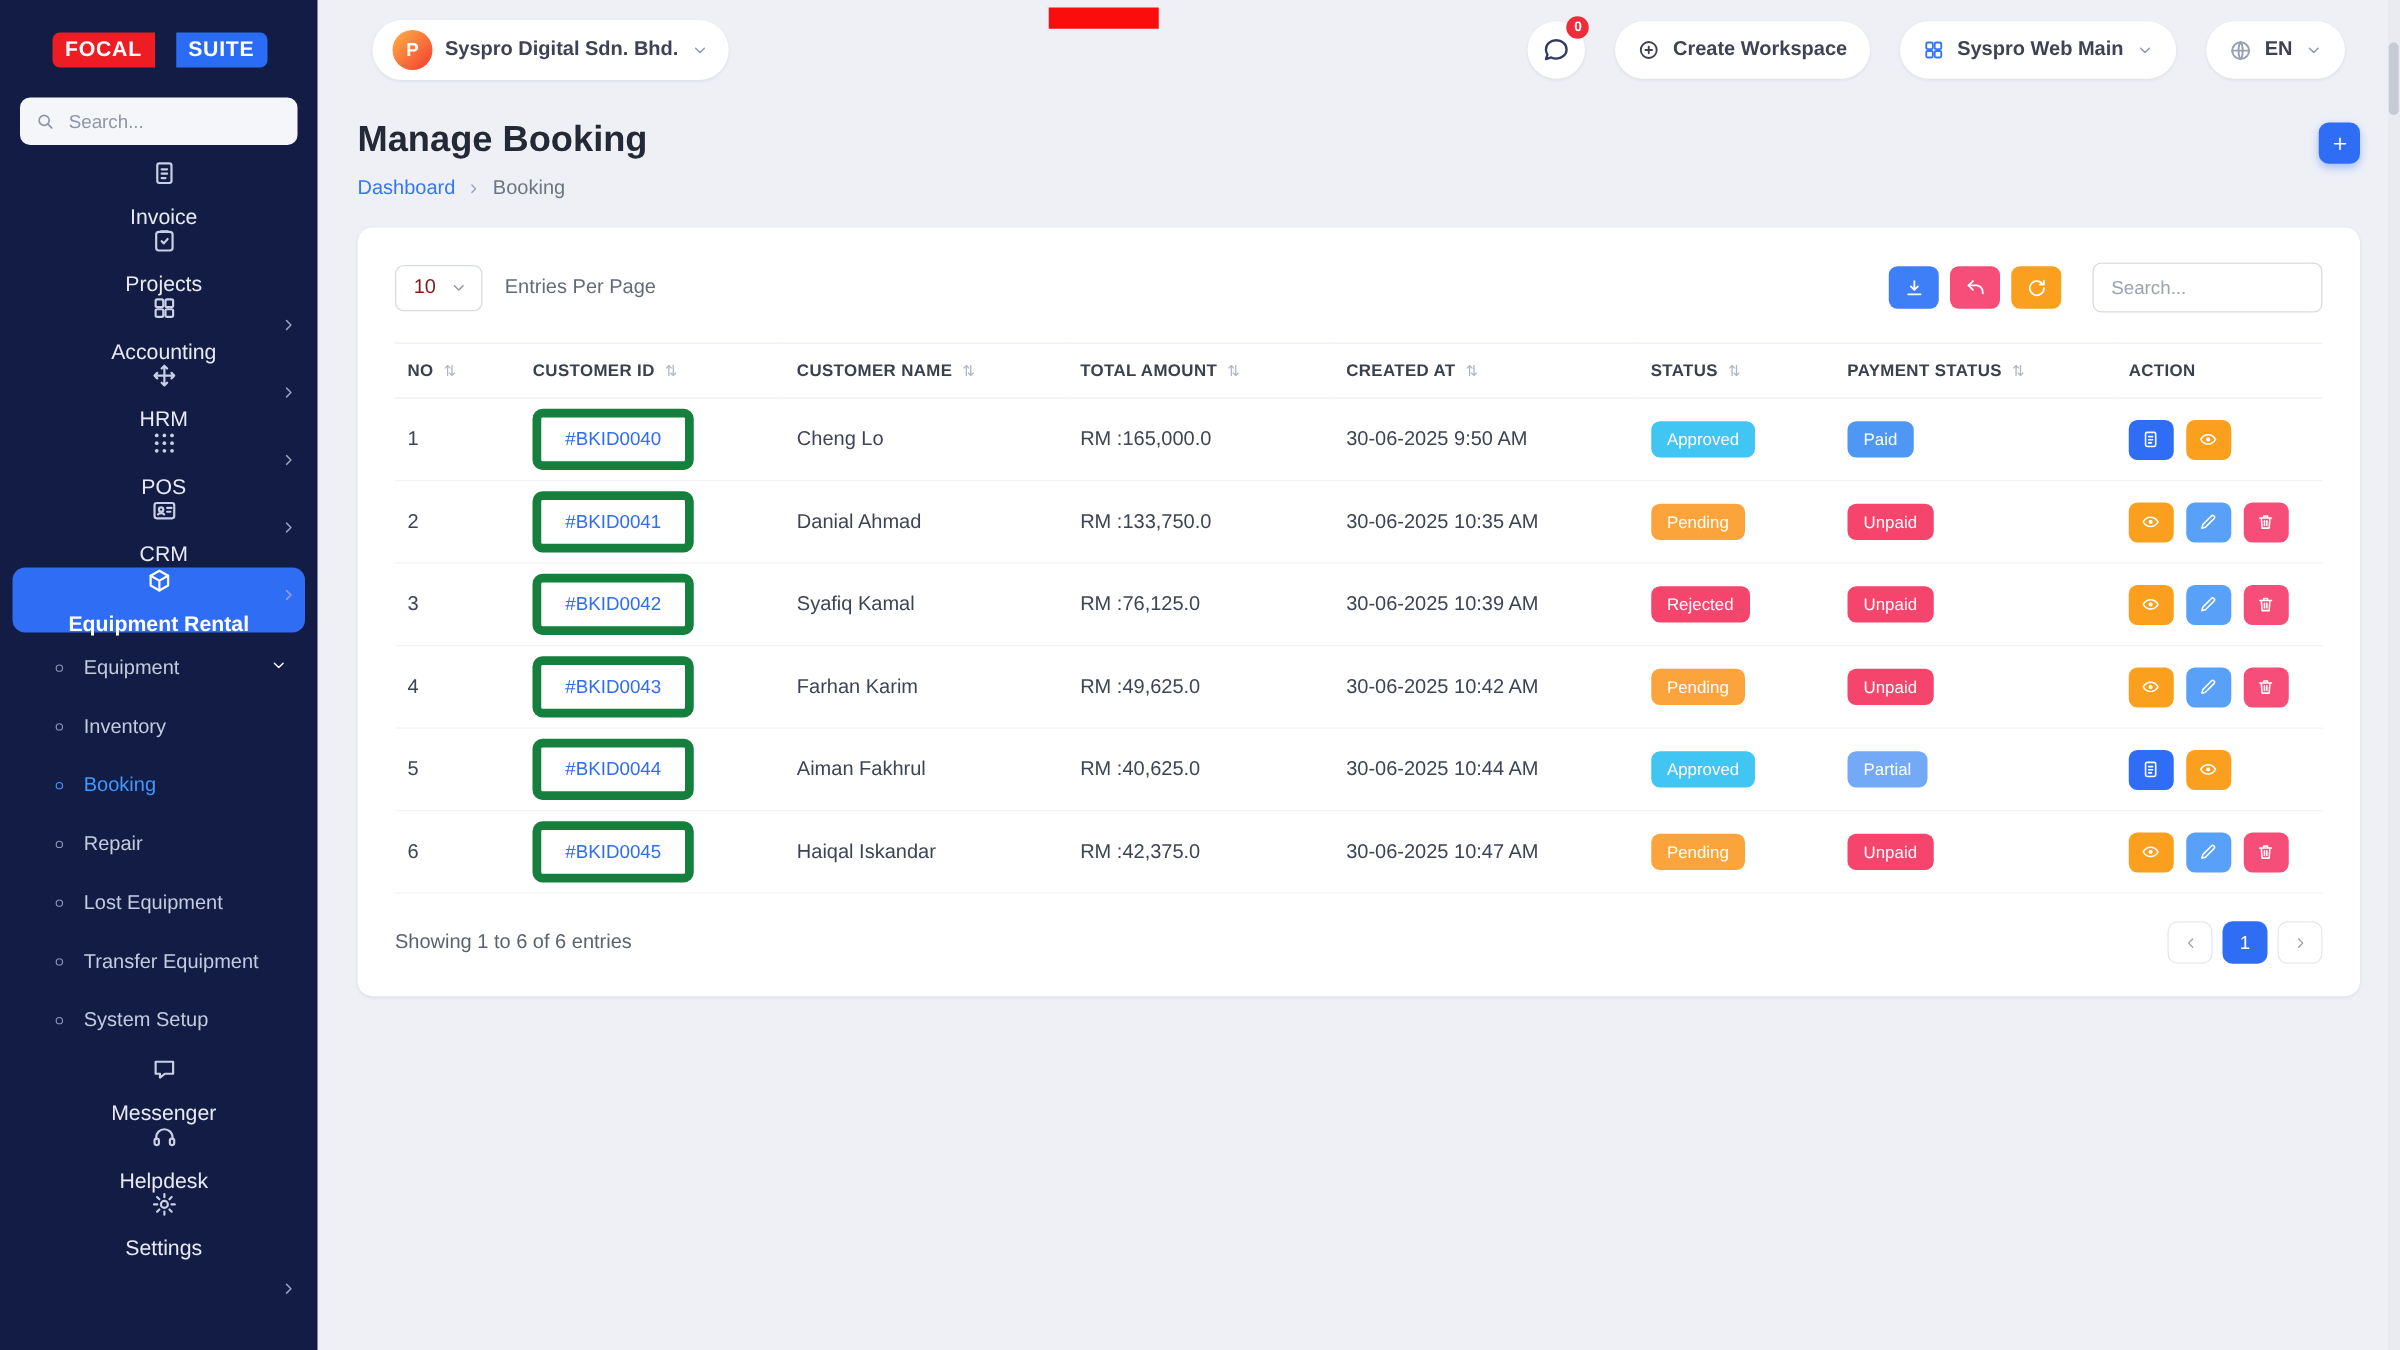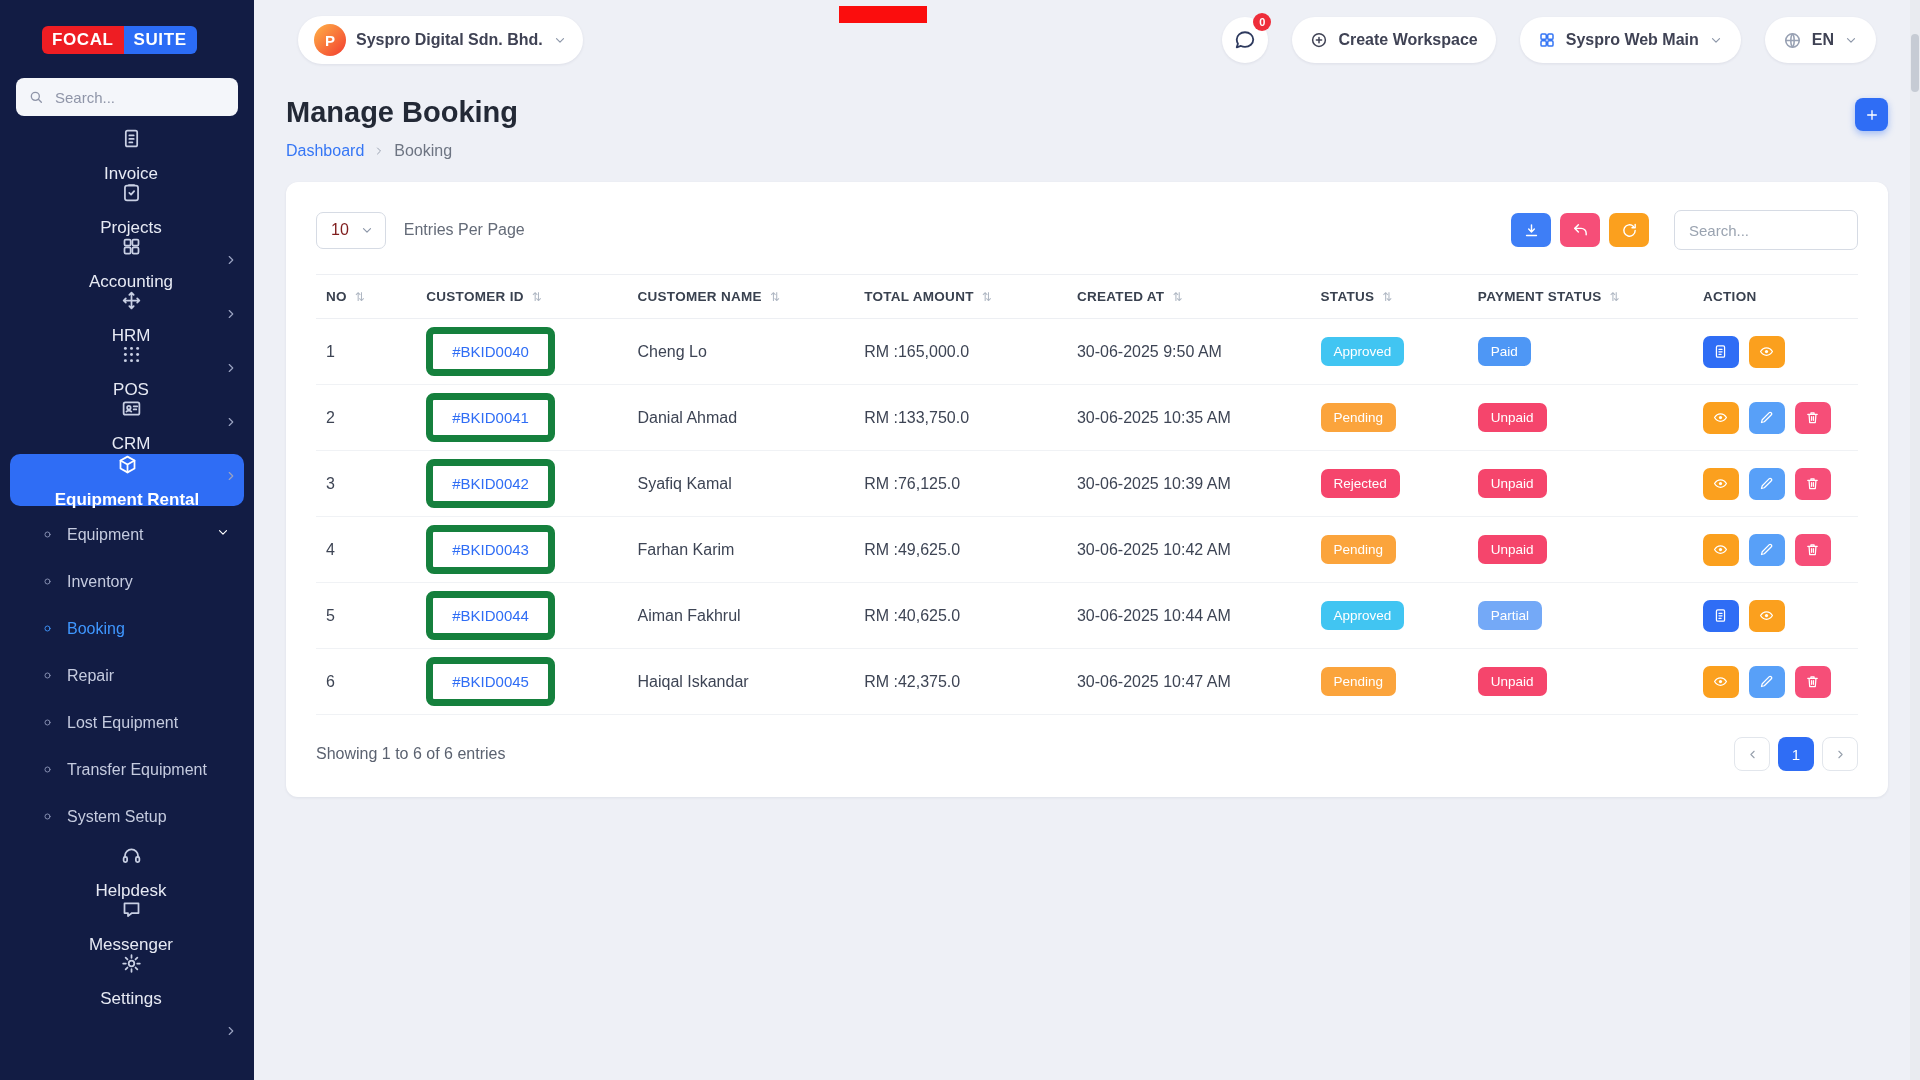--- a/index.html
+++ b/index.html
@@ -1,21 +1,21 @@
 <!DOCTYPE html>
 <html><head>
 <meta charset="utf-8">
 <style>
   * { box-sizing: border-box; }
   body { margin:0; font-family:"Liberation Sans","DejaVu Sans",sans-serif; }
   .screen { position:relative; width:1920px; height:1080px; background:#eef0f6; overflow:hidden; }
 
   
   .sidebar { position:absolute; left:0; top:0; width:254px; height:1080px; background:#121c44; display:flex; flex-direction:column; }
-  .logo { display:flex; margin:26px 20px 0 42px; cursor:pointer; }
+  .logo { display:flex; margin:26px 20px 0 42px; cursor:pointer;gap:17px; }
   .logo-focal { background:#ee1d23; color:#fff; font-weight:800; font-size:17px; padding:4px 10px; border-radius:6px 0 0 6px; letter-spacing:.6px; }
   .logo-suite { background:#2b6cf6; color:#fff; font-weight:800; font-size:17px; padding:4px 10px; border-radius:0 6px 6px 0; letter-spacing:.6px; }
   .side-search { display:flex; align-items:center; gap:9px; margin:24px 16px 0; background:#f4f6fa; border-radius:8px; height:38px; padding:0 12px; }
   .side-search input { border:none; outline:none; background:transparent; font-size:15px; color:#3f4254; width:100%; font-family:inherit; }
   .side-search input::placeholder { color:#8f95a8; }
   .search-ic { width:16px; height:16px; color:#8f95a8; flex:none; }
   .side-nav { flex:1; margin-top:12px; overflow:hidden; }
   .side-item { display:flex; align-items:center; gap:15px; height:54px; padding:0 16px 0 24px; color:#e7eaf4; font-size:17px; font-weight:500; cursor:pointer;flex-direction:column; }
   .side-ic { width:21px; height:21px; color:#c9d0e4; flex:none; }
   .side-chev { width:14px; height:14px; margin-left:auto; color:#9aa2c0; flex:none; }
@@ -270,34 +270,34 @@
               <svg viewBox="0 0 24 24" class="ic">
                 <circle cx="12" cy="12" r="5.5"></circle>
               </svg>
             </span>
             <span class="sub-label">System Setup</span>
           </div>
         </div>
         <div class="side-item">
           <span class="side-ic">
             <svg viewBox="0 0 24 24" class="ic">
+              <path d="M20 5H4v11h4v3.5L12.5 16H20z"></path>
+            </svg>
+          </span>
+          <span class="side-label">Messenger</span>
+        </div>
+        <div class="side-item">
+          <span class="side-ic">
+            <svg viewBox="0 0 24 24" class="ic">
               <path d="M4.5 14v-1.5a7.5 7.5 0 0 1 15 0V14"></path>
               <rect x="3" y="13.5" width="4" height="6" rx="1.8"></rect>
               <rect x="17" y="13.5" width="4" height="6" rx="1.8"></rect>
             </svg>
           </span>
           <span class="side-label">Helpdesk</span>
-        </div>
-        <div class="side-item">
-          <span class="side-ic">
-            <svg viewBox="0 0 24 24" class="ic">
-              <path d="M20 5H4v11h4v3.5L12.5 16H20z"></path>
-            </svg>
-          </span>
-          <span class="side-label">Messenger</span>
         </div>
         <div class="side-item">
           <span class="side-ic">
             <svg viewBox="0 0 24 24" class="ic">
               <circle cx="12" cy="12" r="3.2"></circle>
               <path d="M12 2.5v3M12 18.5v3M2.5 12h3M18.5 12h3M5.3 5.3l2.1 2.1M16.6 16.6l2.1 2.1M18.7 5.3l-2.1 2.1M7.4 16.6l-2.1 2.1"></path>
             </svg>
           </span>
           <span class="side-label">Settings</span>
           <span class="side-chev">

